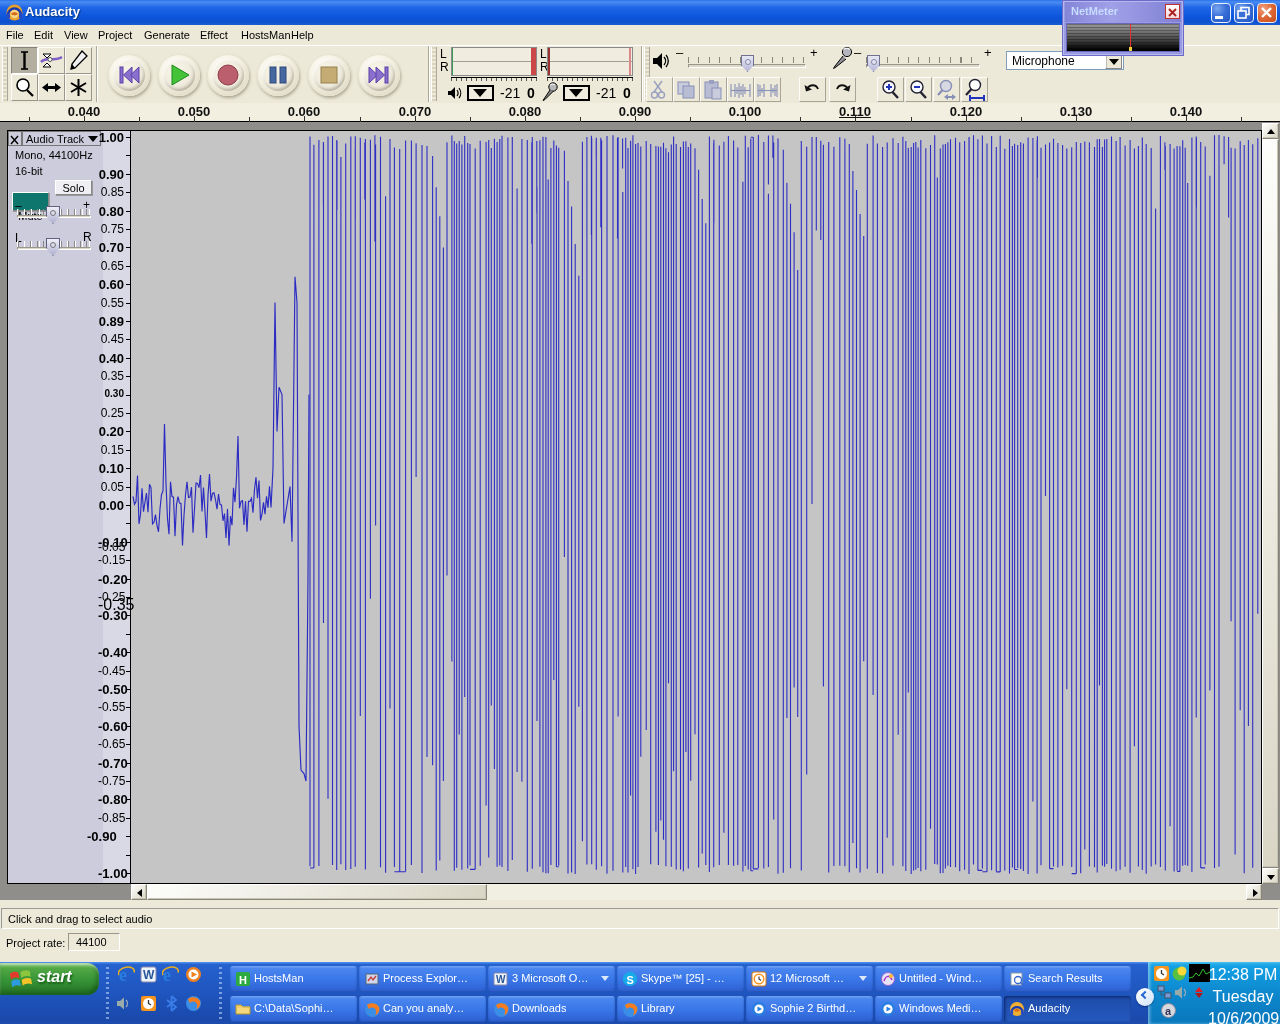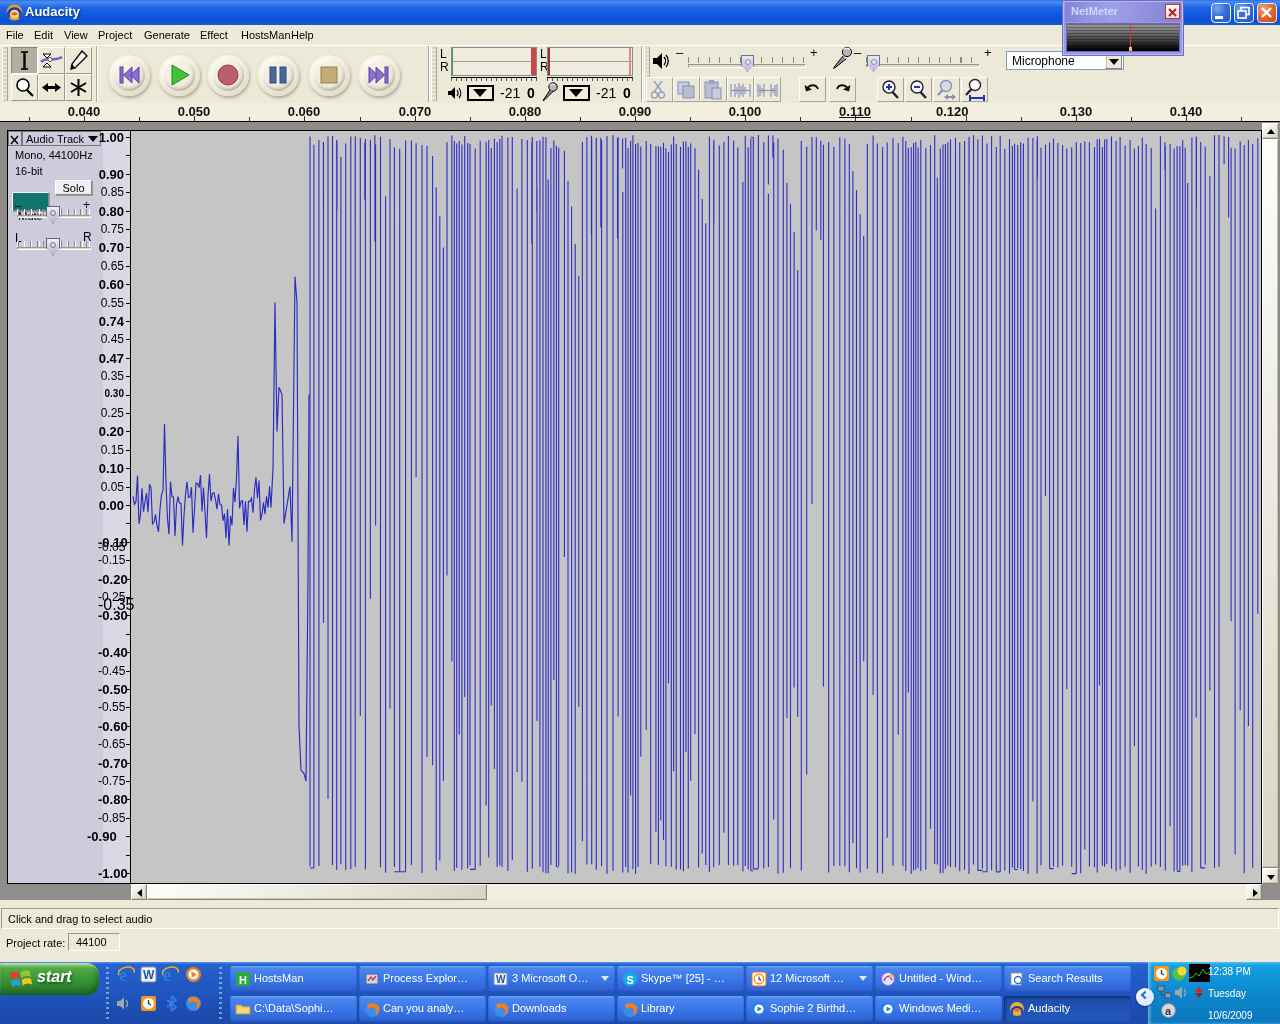--- a/index.html
+++ b/index.html
@@ -47,21 +47,21 @@
 .sunken{background:#ece9d8;border:1px solid #9a968a;border-bottom-color:#fff;border-right-color:#fff}
 
 #taskbar{left:0;top:962px;width:1280px;height:62px;background:linear-gradient(180deg,#5294f5 0%,#2663cf 4%,#2560cd 8%,#1f55be 50%,#1a49ab 92%,#1c4cae 100%)}
 #startbtn{left:0;top:964px;width:99px;height:31px;border-radius:0 12px 12px 0;background:linear-gradient(180deg,#94d382 0%,#54a845 16%,#389638 50%,#2b7e2b 85%,#2f7f2f 100%);box-shadow:inset -2px -3px 5px rgba(0,50,0,.45), inset 0 2px 2px rgba(255,255,255,.45)}
 #startbtn span{position:absolute;left:37px;top:5px;color:#fff;font-size:16px;font-weight:bold;font-style:italic;text-shadow:1px 2px 2px rgba(0,60,0,.6)}
 .taskbtn{width:127px;height:26px;border-radius:3px;background:linear-gradient(180deg,#77a7f7 0%,#4a86ef 10%,#3a77e8 50%,#3064d6 90%,#3a74e4 100%);box-shadow:inset 0 -1px 2px rgba(10,40,120,.5);color:#fff;font-size:11px}
 .taskbtn.active{background:linear-gradient(180deg,#1d4ca8 0%,#2153b4 50%,#2458bc 100%);box-shadow:inset 1px 1px 3px rgba(0,10,60,.6)}
 .taskbtn .tbl{position:absolute;left:24px;top:6px;white-space:nowrap;overflow:hidden;max-width:98px}
 .taskbtn .tbi{position:absolute;left:5px;top:5px;width:16px;height:16px}
 #tray{left:1148px;top:962px;width:132px;height:62px;background:linear-gradient(180deg,#2bb3ef 0%,#149fe3 8%,#0d88cd 50%,#0a78bd 94%,#0d80c4 100%);box-shadow:inset 2px 0 3px rgba(255,255,255,.4)}
-.trayclock{color:#fff;font-size:10px;width:70px;}
+.trayclock{color:#fff;font-size:16px;width:70px;text-align:center}
 
 #netmeter{left:1062px;top:0;width:122px;height:56px;background:#9a9ae0;border:1px solid #6a6ac8;box-shadow:0 0 0 1px #b8b8f0 inset}
 #nm-title{left:1065px;top:2px;width:116px;height:20px;background:linear-gradient(90deg,#8585d8,#a0a0e8 40%,#8080d4);color:#c8dcff;font-weight:bold;font-size:11px;padding:3px 0 0 6px}
 #nm-graph{left:1066px;top:23px;width:114px;height:29px;background:repeating-linear-gradient(180deg,rgba(0,0,0,.28) 0 1px,rgba(0,0,0,0) 1px 3px),linear-gradient(180deg,#989898 0%,#7e7e7e 22%,#5a5a5a 45%,#333 68%,#0a0a0a 90%,#000 100%);border:1px solid #6868c0}
 </style></head>
 <body>
 <div id="stage">
 
 <div id="titlebar" class="abs"></div>
 <div class="abs" id="titleicon" style="left:6px;top:4px;width:17px;height:17px">
@@ -340,21 +340,21 @@
     <div class="abs ttick" style="left:635px;top:116px;width:1px;height:6px"></div>
     <div class="abs tlabel" style="left:605px;top:104px;width:60px;text-align:center;">0.090</div>
     <div class="abs ttick" style="left:690px;top:117px;width:1px;height:5px"></div>
     <div class="abs ttick" style="left:745px;top:116px;width:1px;height:6px"></div>
     <div class="abs tlabel" style="left:715px;top:104px;width:60px;text-align:center;">0.100</div>
     <div class="abs ttick" style="left:800px;top:117px;width:1px;height:5px"></div>
     <div class="abs ttick" style="left:855px;top:116px;width:1px;height:6px"></div>
     <div class="abs tlabel" style="left:825px;top:104px;width:60px;text-align:center;text-decoration:underline;">0.110</div>
     <div class="abs ttick" style="left:911px;top:117px;width:1px;height:5px"></div>
     <div class="abs ttick" style="left:966px;top:116px;width:1px;height:6px"></div>
-    <div class="abs tlabel" style="left:936px;top:104px;width:60px;text-align:left;">0.120</div>
+    <div class="abs tlabel" style="left:936px;top:104px;width:60px;text-align:center;">0.120</div>
     <div class="abs ttick" style="left:1021px;top:117px;width:1px;height:5px"></div>
     <div class="abs ttick" style="left:1076px;top:116px;width:1px;height:6px"></div>
     <div class="abs tlabel" style="left:1046px;top:104px;width:60px;text-align:center;">0.130</div>
     <div class="abs ttick" style="left:1131px;top:117px;width:1px;height:5px"></div>
     <div class="abs ttick" style="left:1186px;top:116px;width:1px;height:6px"></div>
     <div class="abs tlabel" style="left:1156px;top:104px;width:60px;text-align:center;">0.140</div>
     <div class="abs ttick" style="left:1241px;top:117px;width:1px;height:5px"></div>
 
 <div id="mainarea" class="abs"></div>
 <div id="trackpanel" class="abs"></div>
@@ -397,25 +397,25 @@
     <div class="abs vlabel" style="left:98px;top:222px;font-weight:normal;font-size:12px">0.75</div>
     <div class="abs vtick" style="left:126px;top:229px;width:5px;"></div>
     <div class="abs vlabel" style="left:98px;top:240px;font-weight:bold;font-size:13px">0.70</div>
     <div class="abs vtick" style="left:126px;top:247px;width:5px;"></div>
     <div class="abs vlabel" style="left:98px;top:259px;font-weight:normal;font-size:12px">0.65</div>
     <div class="abs vtick" style="left:126px;top:266px;width:5px;"></div>
     <div class="abs vlabel" style="left:98px;top:277px;font-weight:bold;font-size:13px">0.60</div>
     <div class="abs vtick" style="left:126px;top:284px;width:5px;"></div>
     <div class="abs vlabel" style="left:98px;top:296px;font-weight:normal;font-size:12px">0.55</div>
     <div class="abs vtick" style="left:126px;top:303px;width:5px;"></div>
-    <div class="abs vlabel" style="left:98px;top:314px;font-weight:bold;font-size:13px">0.74</div>
+    <div class="abs vlabel" style="left:98px;top:314px;font-weight:bold;font-size:13px">0.89</div>
     <div class="abs vtick" style="left:126px;top:321px;width:5px;"></div>
     <div class="abs vlabel" style="left:98px;top:332px;font-weight:normal;font-size:12px">0.45</div>
     <div class="abs vtick" style="left:126px;top:339px;width:5px;"></div>
-    <div class="abs vlabel" style="left:98px;top:351px;font-weight:bold;font-size:13px">0.47</div>
+    <div class="abs vlabel" style="left:98px;top:351px;font-weight:bold;font-size:13px">0.40</div>
     <div class="abs vtick" style="left:126px;top:358px;width:5px;"></div>
     <div class="abs vlabel" style="left:98px;top:369px;font-weight:normal;font-size:12px">0.35</div>
     <div class="abs vtick" style="left:126px;top:376px;width:5px;"></div>
     <div class="abs vlabel" style="left:98px;top:388px;font-weight:bold;font-size:10px">0.30</div>
     <div class="abs vtick" style="left:126px;top:395px;width:5px;"></div>
     <div class="abs vlabel" style="left:98px;top:406px;font-weight:normal;font-size:12px">0.25</div>
     <div class="abs vtick" style="left:126px;top:413px;width:5px;"></div>
     <div class="abs vlabel" style="left:98px;top:424px;font-weight:bold;font-size:13px">0.20</div>
     <div class="abs vtick" style="left:126px;top:431px;width:5px;"></div>
     <div class="abs vlabel" style="left:98px;top:443px;font-weight:normal;font-size:12px">0.15</div>

